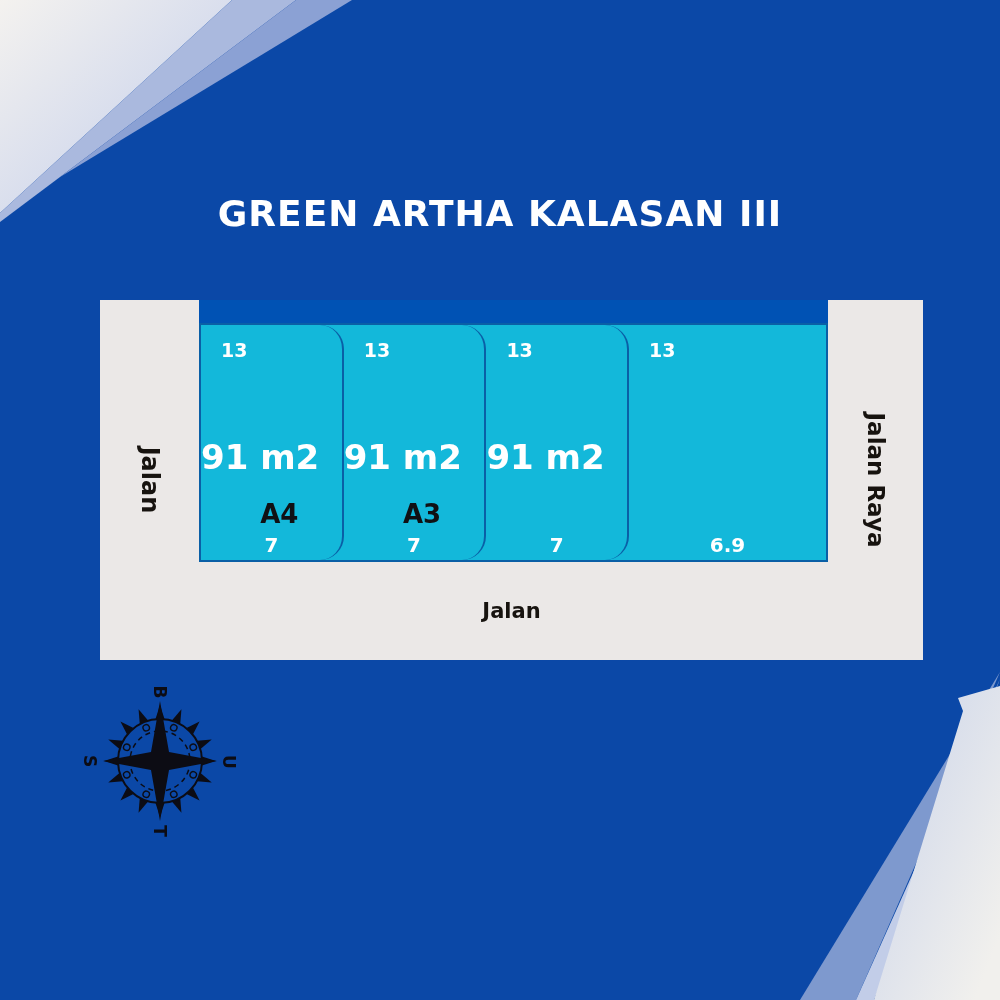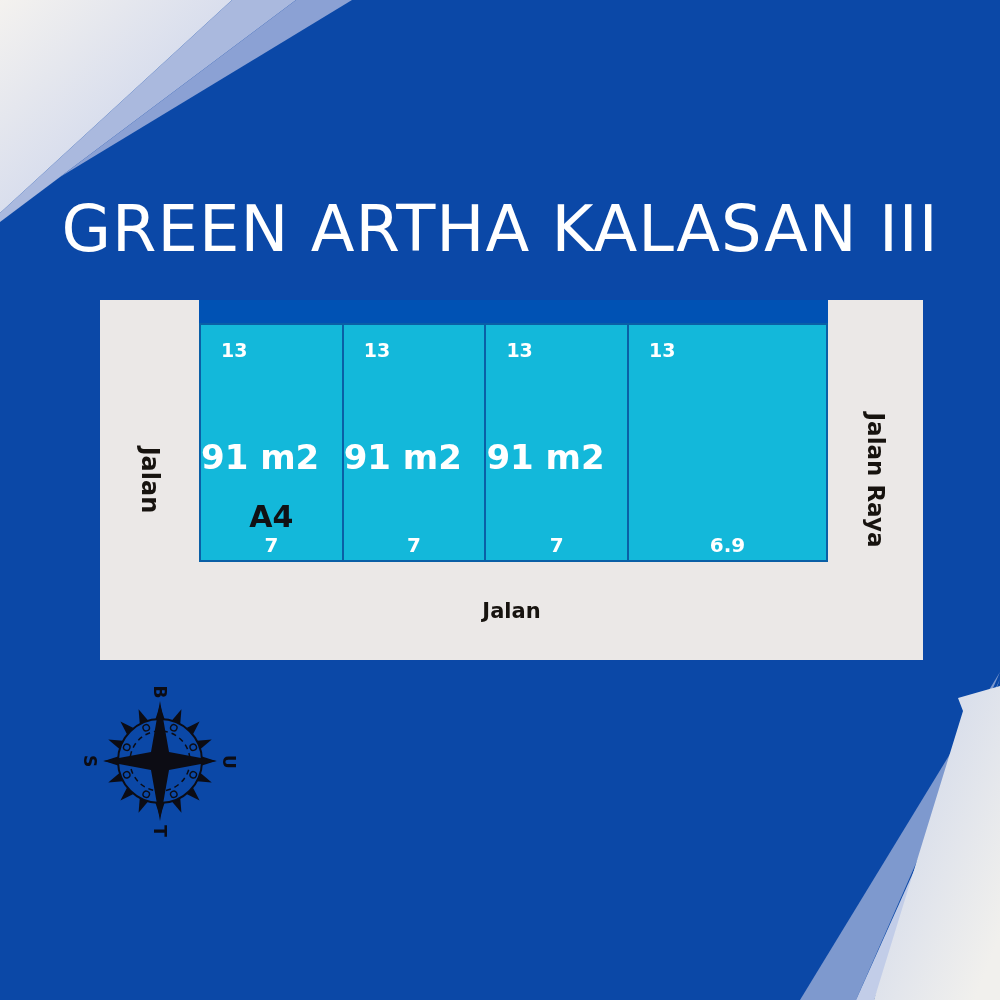--- a/index.html
+++ b/index.html
@@ -4,21 +4,21 @@
 <style>
   html,body{margin:0;padding:0;background:#222;}
   .canvas{
     position:relative;width:1000px;height:1000px;overflow:hidden;
     background:#0b48a7;
     font-family:"DejaVu Sans","Liberation Sans",sans-serif;
   }
   svg.deco{position:absolute;left:0;top:0;width:1000px;height:1000px;display:block;}
   .title{
     position:absolute;left:0;top:194px;width:100%;text-align:center;
-    color:#ffffff;font-size:64px;font-weight:400;letter-spacing:1px;line-height:1.1;
+    color:#ffffff;font-size:36px;font-weight:700;letter-spacing:1px;line-height:1.1;
   }
   .plan{position:absolute;left:100px;top:300px;width:823px;height:360px;}
   .road{position:absolute;background:#ebe8e7;}
   .road-left{left:0;top:0;width:99px;height:360px;}
   .road-right{left:728px;top:0;width:95px;height:360px;}
   .road-bottom{left:0;top:262px;width:823px;height:98px;}
   .vlabel{
     position:absolute;left:50%;top:50%;
     transform:translate(-50%,-50%) rotate(90deg);
     font-weight:700;color:#17130f;white-space:nowrap;
@@ -28,25 +28,25 @@
   .hlabel{
     position:absolute;left:0;top:37px;width:100%;text-align:center;
     font-weight:700;font-size:21px;color:#17130f;
   }
   .band{position:absolute;left:99px;top:0;width:629px;height:23px;background:#0052b4;}
   .plots{
     position:absolute;left:99px;top:23px;width:629px;height:239px;
     display:flex;box-sizing:border-box;
     background:#13b8da;border:2px solid #0a5fa6;
   }
-  .plot{position:relative;border-right:2px solid #0a5fa6;}
+  .plot{position:relative;border-right:2px solid #0a5fa6;border-radius:24px;}
   .plot:last-child{border-right:none;}
   .depth{position:absolute;top:14px;left:20px;font-size:19px;font-weight:700;color:#ffffff;}
   .area{position:absolute;top:112px;left:0;width:100%;text-align:left;font-size:34px;font-weight:700;color:#ffffff;}
-  .pid{position:absolute;top:174px;left:0;width:100%;text-align:center;font-size:30px;font-weight:700;color:#101114;}
+  .pid{position:absolute;top:174px;left:8px;width:100%;text-align:center;font-size:26px;font-weight:700;color:#101114;}
   .pwidth{position:absolute;top:208px;left:0;width:100%;text-align:center;font-size:20px;font-weight:700;color:#ffffff;}
   svg.compass{position:absolute;left:60px;top:661px;}
   .compass text{
     font-family:"DejaVu Sans","Liberation Sans",sans-serif;
     font-size:17px;font-weight:700;fill:#0c0c14;
   }
 </style>
 </head>
 <body>
 
@@ -94,20 +94,21 @@
       <div class="plot" style="flex:7">
         <span class="depth">13</span>
         <div class="area">91 m2</div>
         <div class="pid">A4</div>
         <div class="pwidth">7</div>
       </div>
 
       <div class="plot" style="flex:7">
         <span class="depth">13</span>
         <div class="area">91 m2</div>
+        <div class="pid">A3</div>
         <div class="pwidth">7</div>
       </div>
 
       <div class="plot" style="flex:7">
         <span class="depth">13</span>
         <div class="area">91 m2</div>
         <div class="pwidth">7</div>
       </div>
 
       <div class="plot" style="flex:9.8">

